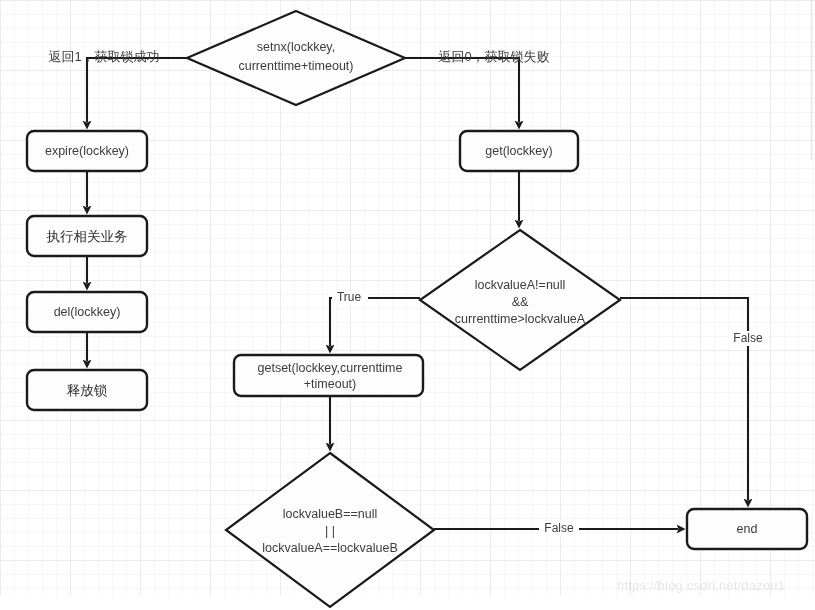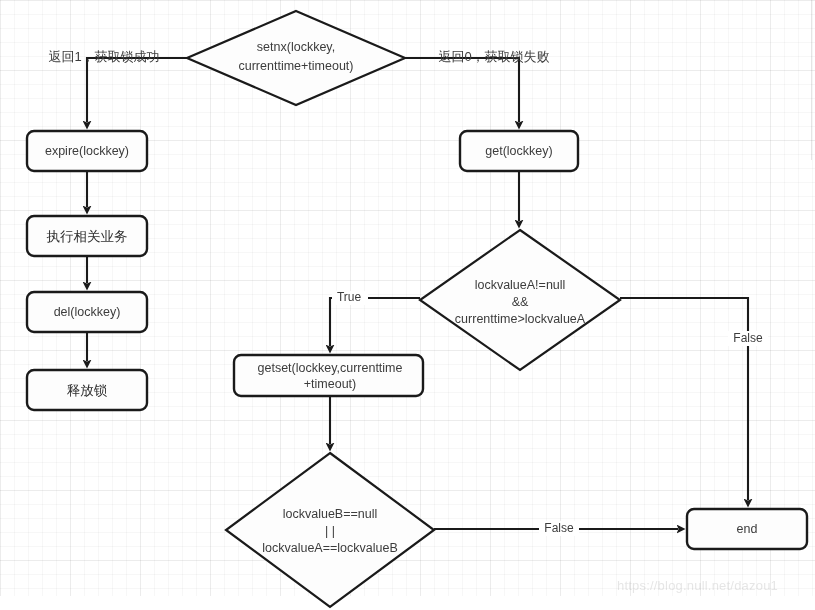--- a/index.html
+++ b/index.html
@@ -204,14 +204,14 @@
     </g>
 
     <g>
       <rect class="node-box" x="687" y="509" width="120" height="40" rx="7" ry="7"></rect>
       <text class="node-label" x="747" y="530">end</text>
     </g>
   </svg>
 
   <div class="canvas-edge"></div>
 
-  <div class="watermark">https://blog.null.net/dazou1</div>
+  <div class="watermark">https://blog.csdn.net/dazou1</div>
 </div>
 
 </body></html>

